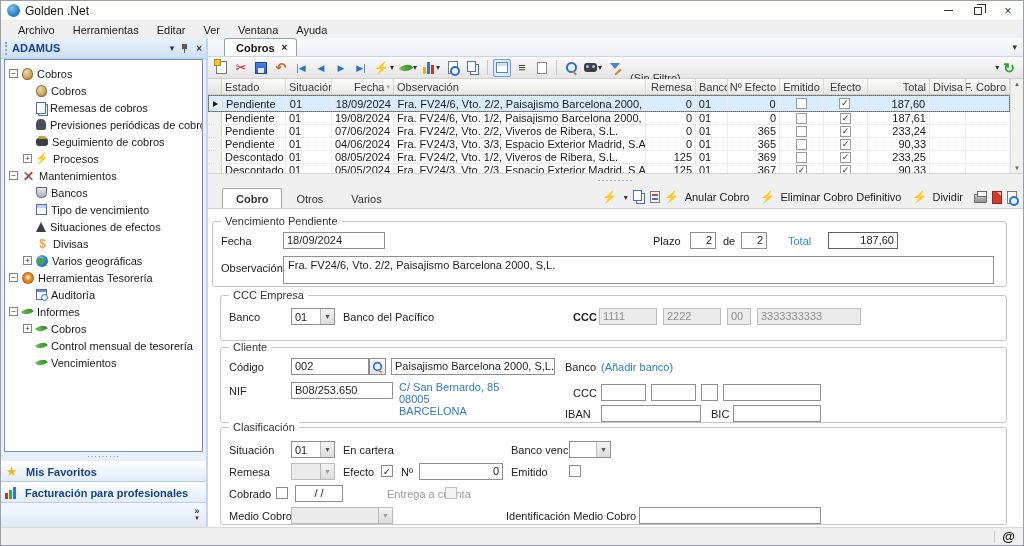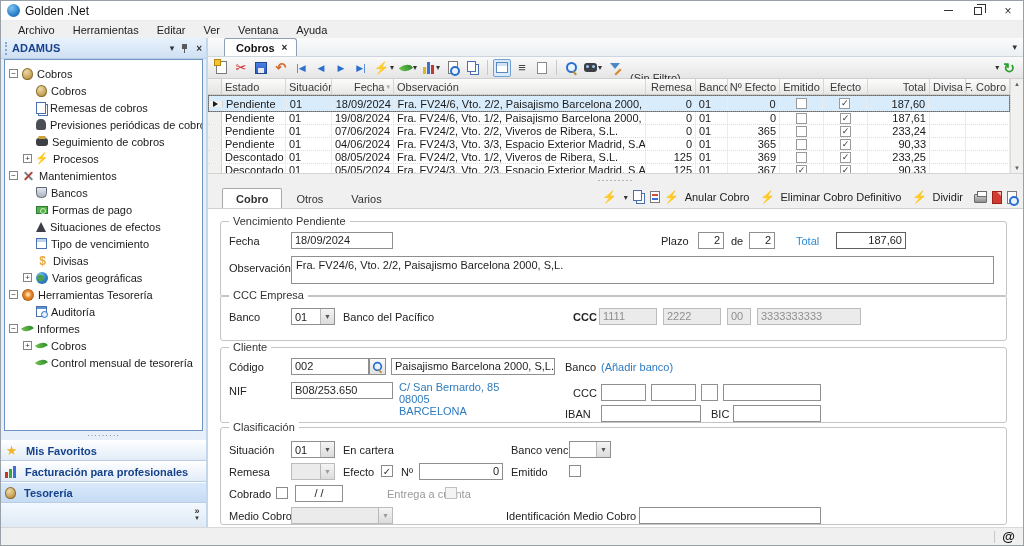--- a/index.html
+++ b/index.html
@@ -262,32 +262,27 @@
             </span>
             <span class="tree-label">Mantenimientos</span>
           </div>
           <div class="tree-row" style="padding-left: 18px;">
             <span class="exp-spacer"></span>
             <span class="ti ti-bank"></span>
             <span class="tree-label">Bancos</span>
           </div>
           <div class="tree-row" style="padding-left: 18px;">
             <span class="exp-spacer"></span>
-            <span class="ti ti-money"></span>
-            <span class="tree-label">Formas de pago</span>
+            <span class="ti ti-list"></span>
+            <span class="tree-label">Tipo de vencimiento</span>
           </div>
           <div class="tree-row" style="padding-left: 18px;">
             <span class="exp-spacer"></span>
             <span class="ti ti-sit"></span>
             <span class="tree-label">Situaciones de efectos</span>
-          </div>
-          <div class="tree-row" style="padding-left: 18px;">
-            <span class="exp-spacer"></span>
-            <span class="ti ti-list"></span>
-            <span class="tree-label">Tipo de vencimiento</span>
           </div>
           <div class="tree-row" style="padding-left: 18px;">
             <span class="exp-spacer"></span>
             <span class="ti ti-dollar">$</span>
             <span class="tree-label">Divisas</span>
           </div>
           <div class="tree-row" style="padding-left: 18px;">
             <span class="expander">+</span>
             <span class="ti ti-globe"></span>
             <span class="tree-label">Varios geográficas</span>
@@ -309,37 +304,38 @@
           </div>
           <div class="tree-row" style="padding-left: 18px;">
             <span class="expander">+</span>
             <span class="ti ti-leaf"></span>
             <span class="tree-label">Cobros</span>
           </div>
           <div class="tree-row" style="padding-left: 18px;">
             <span class="exp-spacer"></span>
             <span class="ti ti-leaf"></span>
             <span class="tree-label">Control mensual de tesorería</span>
+          </div>
+          <div class="tree-row" style="padding-left: 18px;">
+            <span class="exp-spacer"></span>
+            <span class="ti ti-leaf"></span>
+            <span class="tree-label">Vencimientos</span>
           </div>
         </div>
       <div class="sb-splitter">·········</div>
       <div id="sb-panels">
           <div class="sb-panel">
             <span class="ti ti-star">★</span>
             <span class="sb-panel-label">Mis Favoritos</span>
           </div>
           <div class="sb-panel">
             <span class="ti ti-chart">
               <i></i>
             </span>
             <span class="sb-panel-label">Facturación para profesionales</span>
-          </div>
-          <div class="sb-panel active">
-            <span class="ti ti-jar"></span>
-            <span class="sb-panel-label">Tesorería</span>
           </div>
         </div>
       <div class="sb-bottomstrip">
         <span class="sb-overflow">
             <span class="gg">»</span>
             <span class="vv">▼</span>
           </span>
       </div>
     </div>
 
@@ -583,21 +579,21 @@
           <span class="i-bolt">⚡</span>
           <span class="action-label">Dividir</span>
           <span class="i-printer"></span>
           <span class="i-pdf"></span>
           <span class="i-page i-preview"></span>
         </span>
       </div>
 
       <div class="detail-body">
 
-        <div class="fs" style="left:12px; top:12px; right:16px; height:76px;">
+        <div class="fs" style="left:4px; top:12px; right:16px; height:66px;">
           <span class="fs-legend">Vencimiento Pendiente</span>
           <span class="abs flabel" style="left:8px; top:13px;">Fecha</span>
           <span class="abs tinput" style="left:70px; top:10px; width:102px;">18/09/2024</span>
           <span class="abs flabel" style="left:440px; top:13px;">Plazo</span>
           <span class="abs tinput r" style="left:477px; top:10px; width:26px;">2</span>
           <span class="abs flabel" style="left:510px; top:13px;">de</span>
           <span class="abs tinput r" style="left:528px; top:10px; width:26px;">2</span>
           <span class="abs bluelabel" style="left:575px; top:13px;">Total</span>
           <span class="abs tinput r totalbox" style="left:615px; top:10px; width:70px;">187,60</span>
           <span class="abs flabel" style="left:8px; top:40px;">Observación</span>

